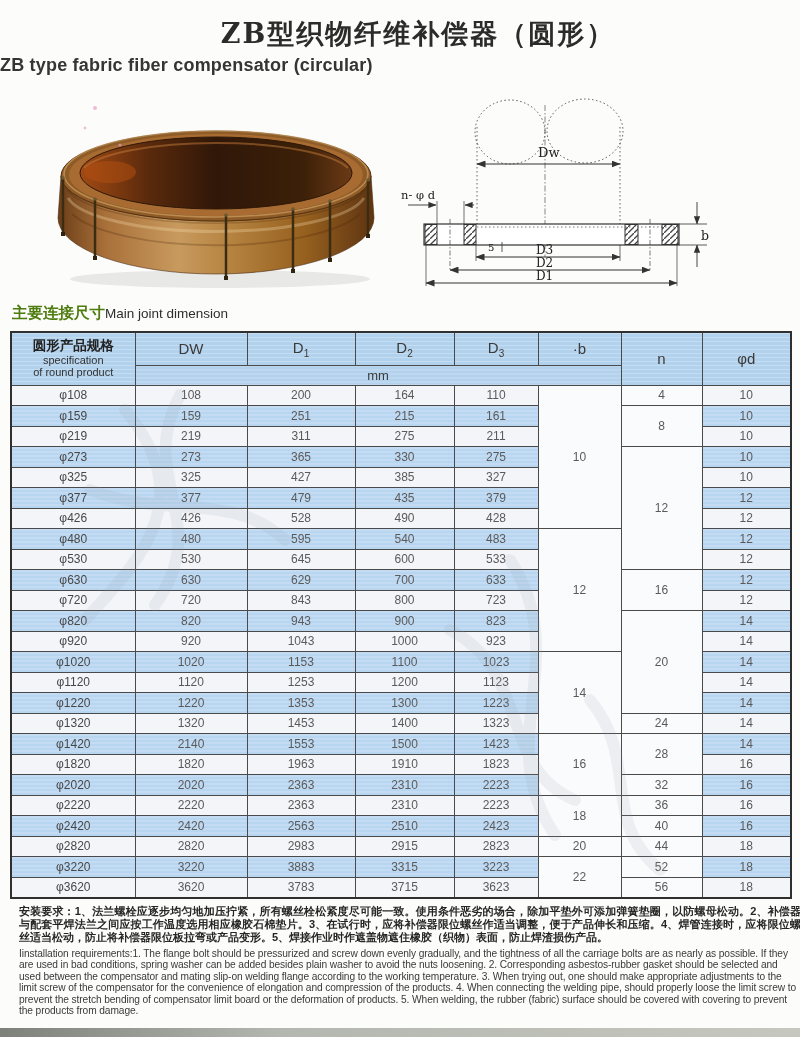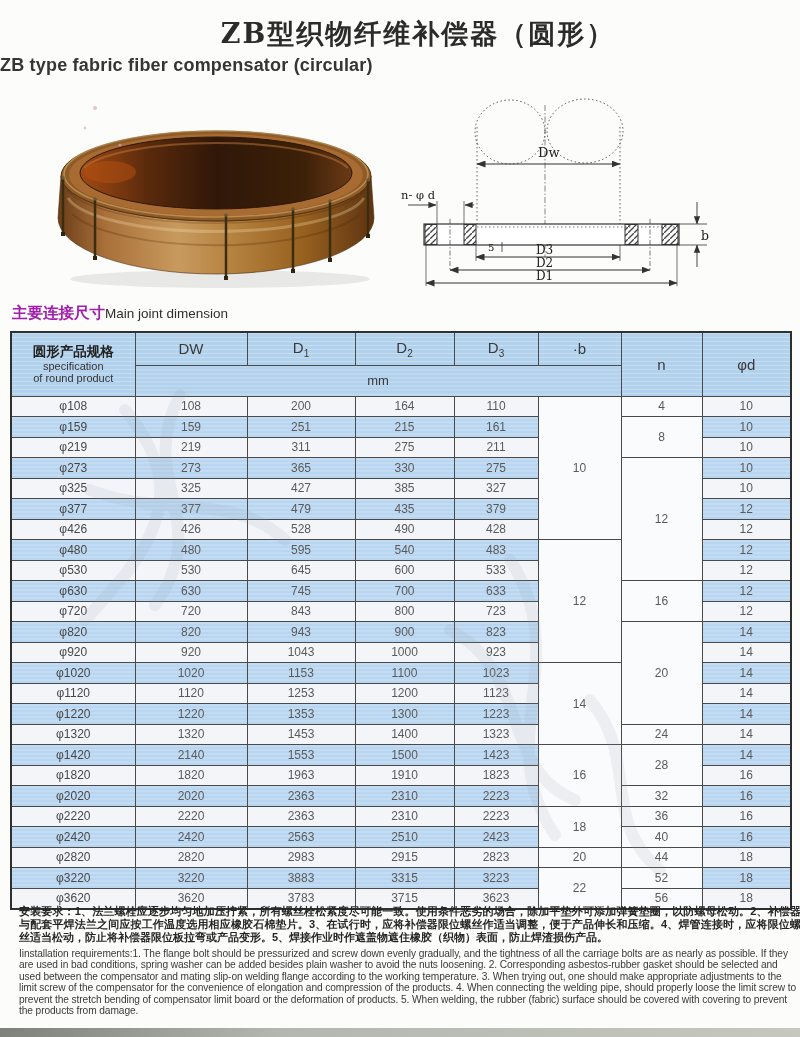--- a/index.html
+++ b/index.html
@@ -6,30 +6,30 @@
   .page{position:relative;width:800px;height:1037px;margin:0 auto;background:#fcfcfa;
         font-family:"Liberation Sans",sans-serif;overflow:hidden;}
   .title-zh{position:absolute;top:16px;left:0;width:100%;text-align:center;
         font-family:"DejaVu Serif","Liberation Serif",serif;font-weight:bold;
         font-size:27px;letter-spacing:2px;color:#2b2b2b;margin:0;padding-left:18px;}
   .title-en{position:absolute;top:55px;left:0;width:100%;text-align:left;
         font-size:18px;font-weight:bold;color:#353535;margin:0;letter-spacing:0.2px;}
   .photo{position:absolute;left:38px;top:98px;width:365px;height:200px;}
   .diagram{position:absolute;left:400px;top:95px;width:398px;height:200px;}
   .section-heading{position:absolute;left:12px;top:303px;}
-  .section-heading .zh{font-size:15.5px;font-weight:bold;color:#a21caf;}
+  .section-heading .zh{font-size:15.5px;font-weight:bold;color:#4d7c0f;}
   .section-heading .en{font-size:13.5px;color:#2e2e2e;}
   table.dims{position:absolute;left:10px;top:331px;width:780px;border-collapse:collapse;
         table-layout:fixed;border:2px solid #2f2f2f;}
   table.dims th,table.dims td{border:1px solid #4a4a4a;text-align:center;padding:0;
         overflow:hidden;white-space:nowrap;}
   table.dims th{background:#b2d1ec;font-weight:normal;color:#3a3a3a;
         background-image:repeating-linear-gradient(180deg,rgba(255,255,255,.25) 0 1px,rgba(0,0,0,0) 1px 4px);}
   tr.hrow1{height:33px;margin-top:20px;}
-  tr.hrow2{height:31px;}
+  tr.hrow2{height:20px;}
   .th-spec{line-height:1.1;}
   .th-spec .zh{font-size:13.5px;font-weight:bold;display:block;color:#222;}
   .th-spec .en{font-size:11px;display:block;color:#333;}
   .th-dim{font-size:15px;}
   .th-dim sub{font-size:10px;}
   .th-unit{font-size:13px;}
   table.dims tbody tr{height:20.5px;}
   table.dims tbody td{font-size:12px;color:#5a5a5a;background:#f3f5f9;}
   table.dims tbody td.spec{color:#474747;}
   table.dims tbody tr.blue td{background:#b9d6f1;
@@ -286,21 +286,21 @@
           <td class="spec">φ530</td>
           <td>530</td>
           <td>645</td>
           <td>600</td>
           <td>533</td>
           <td>12</td>
         </tr>
         <tr class="blue">
           <td class="spec">φ630</td>
           <td>630</td>
-          <td>745</td>
+          <td>629</td>
           <td>700</td>
           <td>633</td>
           <td class="merged" rowspan="2">16</td>
           <td>12</td>
         </tr>
         <tr class="white">
           <td class="spec">φ720</td>
           <td>720</td>
           <td>843</td>
           <td>800</td>

